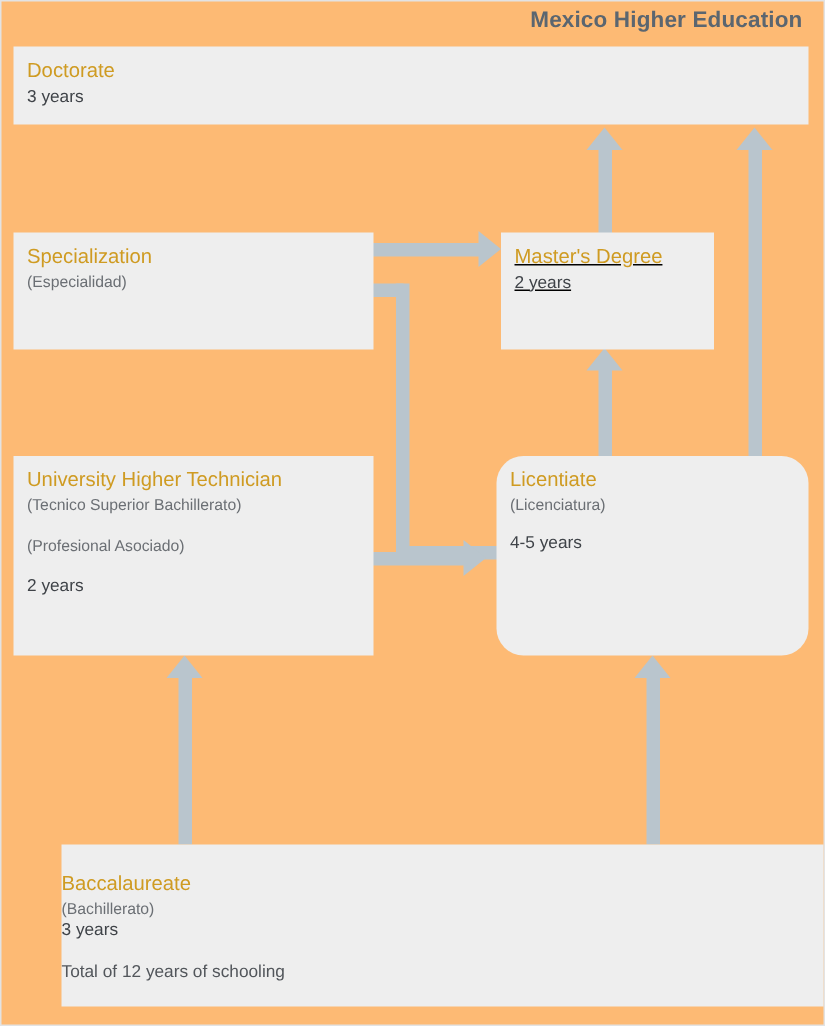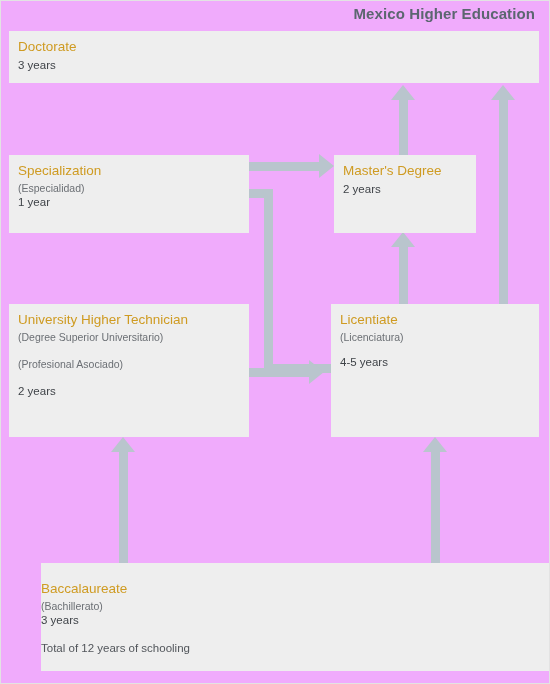--- a/index.html
+++ b/index.html
@@ -7,21 +7,21 @@
     padding: 0;
     background: #ffffff;
   }
   body {
     font-family: "Liberation Sans", sans-serif;
   }
   #canvas {
     position: relative;
     width: 550px;
     height: 684px;
-    background: #f0abfc;
+    background: #fdba74;
     border: 1px solid #e3e3e3;
     box-sizing: border-box;
     overflow: hidden;
   }
   #diagram-title {
     position: absolute;
     right: 14px;
     top: 4px;
     font-size: 15px;
     font-weight: bold;
@@ -164,41 +164,40 @@
   <div class="node-box pad-left" style="left:8px; top:30px; width:530px; height:52px;">
     <div class="node-title">Doctorate</div>
     <div class="gap-sm"></div>
     <div class="node-duration">3 years</div>
   </div>
 
   <div class="node-box pad-left" style="left:8px; top:154px; width:240px; height:78px;">
     <div class="node-title">Specialization</div>
     <div class="gap-sm"></div>
     <div class="node-native">(Especialidad)</div>
-    <div class="node-duration">1 year</div>
-  </div>
-
-  <div class="node-box pad-left" style="left:333px; top:154px; width:142px; height:78px;">
+  </div>
+
+  <div class="node-box pad-left" style="left:333px; top:154px; width:142px; height:78px;text-decoration:underline;">
     <div class="node-title">Master's Degree</div>
     <div class="gap-sm"></div>
     <div class="node-duration">2 years</div>
   </div>
 
   <div class="node-box pad-left" style="left:8px; top:303px; width:240px; height:133px;">
     <div class="node-title">University Higher Technician</div>
     <div class="gap-sm"></div>
-    <div class="node-native">(Degree Superior Universitario)</div>
+    <div class="node-native">(Tecnico Superior Bachillerato)</div>
     <div class="gap-md"></div>
     <div class="gap-sm"></div>
     <div class="node-native">(Profesional Asociado)</div>
     <div class="gap-lg"></div>
     <div class="node-duration">2 years</div>
   </div>
 
-  <div class="node-box pad-left" style="left:330px; top:303px; width:208px; height:133px;">
+  <div class="node-box pad-left" style="left:330px; top:303px; width:208px; height:133px;border-radius:18px;">
     <div class="node-title">Licentiate</div>
     <div class="gap-sm"></div>
     <div class="node-native">(Licenciatura)</div>
     <div class="gap-md"></div>
     <div class="node-duration">4-5 years</div>
   </div>
 
   <div class="node-box center-box" style="left:8px; top:562px; width:530px; height:108px;">
     <div class="node-title">Baccalaureate</div>
     <div class="gap-sm"></div>

